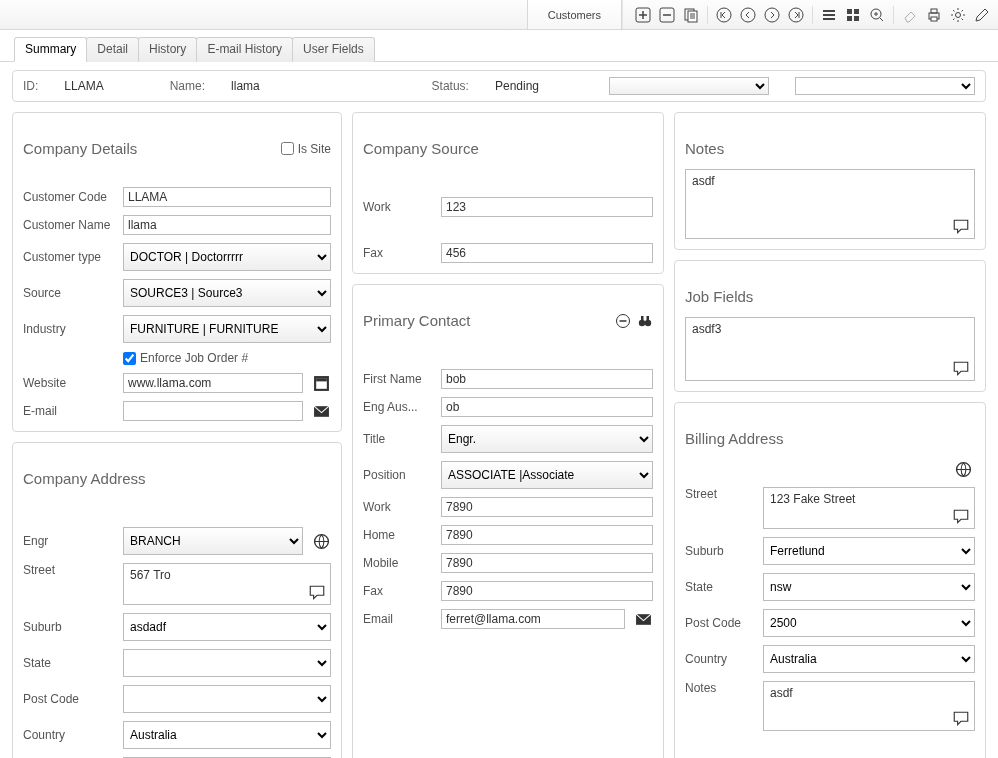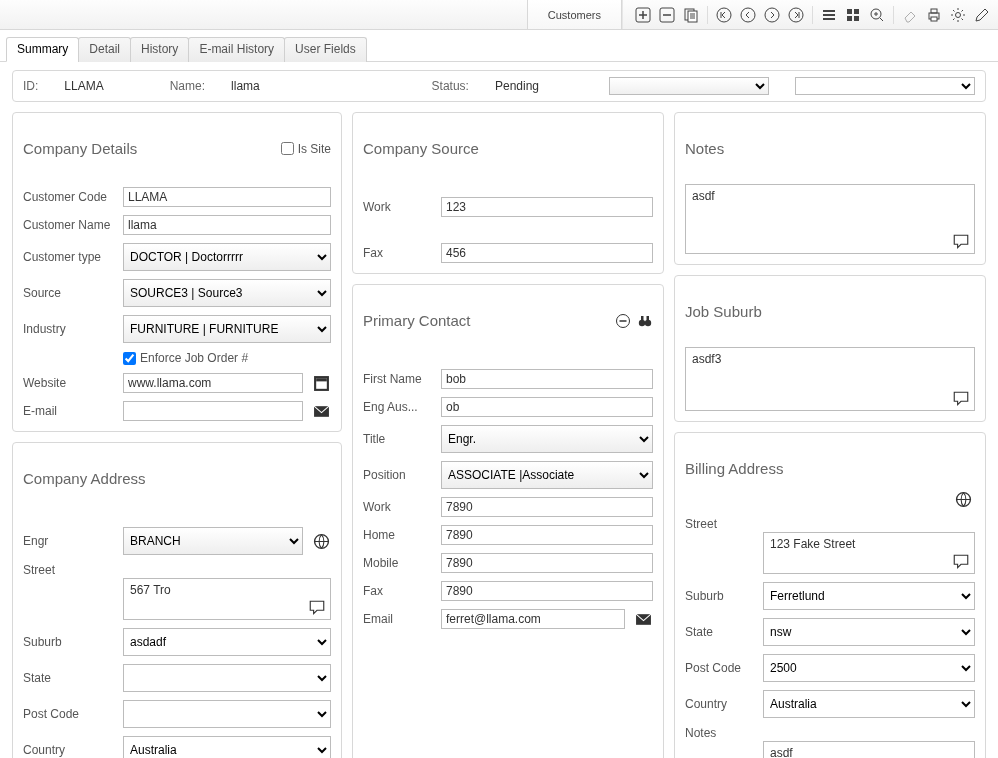--- a/index.html
+++ b/index.html
@@ -47,21 +47,21 @@
     border-radius: 3px;
   }
   .tool-btn.dim { opacity: .4; }
   .tool-sep { width:1px; height:18px; background:#ddd; margin:0 2px;}
   .tool-btn svg { width:16px; height:16px; }
 
   
   .subtabs {
     display: flex;
     gap: 0;
-    padding: 6px 6px 0 6px;
+    padding: 6px 6px 0 14px;
     border-bottom: 1px solid #d8d8d8;
     background: #fff;
   }
   .subtabs .tab {
     padding: 4px 10px 5px 10px;
     border: 1px solid #d0d0d0;
     border-bottom: none;
     background: linear-gradient(#f7f7f7,#ececec);
     color: #555;
     margin-right: -1px;
@@ -181,21 +181,20 @@
     cursor:pointer;
   }
   .icon-right svg { width:17px; height:17px; }
 
   .notes-box {
     position: relative;
     border: 1px solid #bcbcbc;
     padding: 4px 6px;
     min-height: 60px;
     color:#333;
-    margin-top:15px;
   }
   .notes-box .bubble {
     position:absolute; right:4px; bottom:2px;
     width:18px;height:18px;color:#333;
   }
   .notes-box.mini { min-height: 42px; }
 
   .addr-notes { min-height: 44px; }
 
   .globe-row { display:flex; justify-content:flex-end; padding-right:2px; }
@@ -532,21 +531,21 @@
       <div class="notes-box" style="min-height:70px">
         <span>asdf</span>
         <svg class="bubble" viewBox="0 0 16 16">
             <path d="M2 2h12v8H8l-3 3V10H2z" fill="none" stroke="#333"></path>
           </svg>
       </div>
     </div>
 
     <div class="panel">
       <div class="panel-h">
-        <span>Job Suburb</span>
+        <span>Job Fields</span>
       </div>
       <div class="notes-box" style="min-height:64px">
         <span>asdf3</span>
         <svg class="bubble" viewBox="0 0 16 16">
             <path d="M2 2h12v8H8l-3 3V10H2z" fill="none" stroke="#333"></path>
           </svg>
       </div>
     </div>
 
     <div class="panel flexfill">

